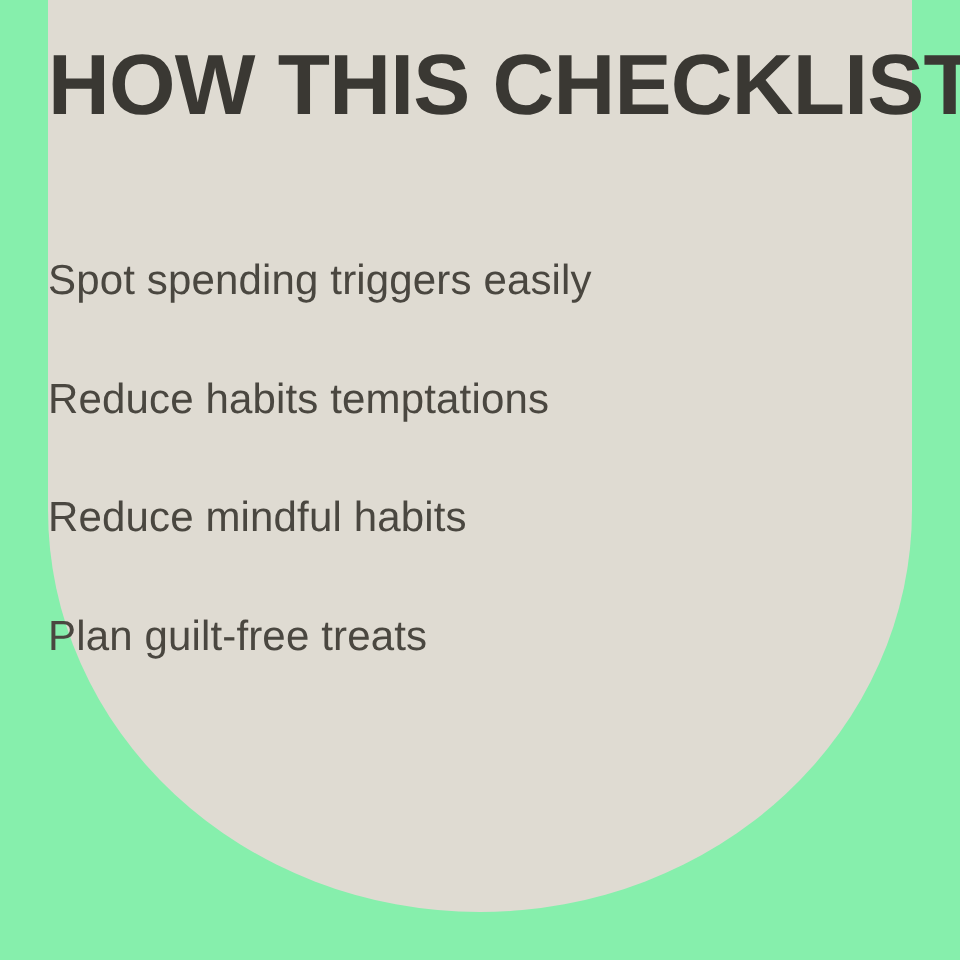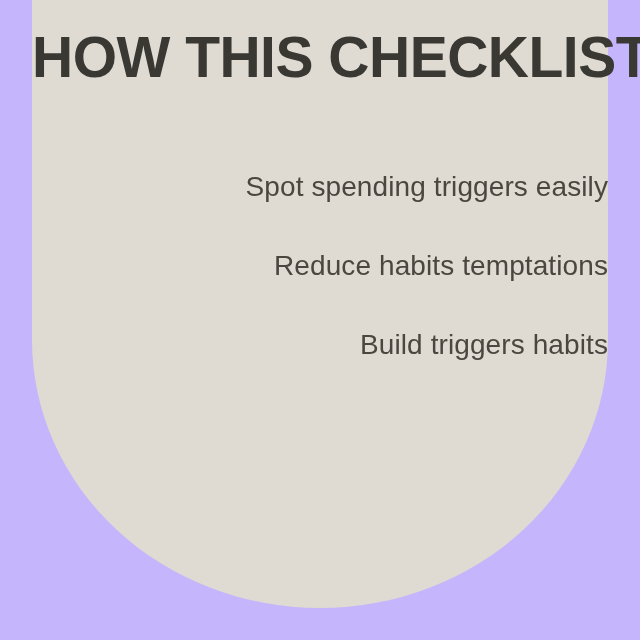--- a/index.html
+++ b/index.html
@@ -11,21 +11,21 @@
     height: 640px;
     background: #353532;
     font-family: "Liberation Sans", sans-serif;
     overflow: hidden;
   }
 
   #poster {
     position: relative;
     width: 640px;
     height: 640px;
-    background: #c4b5fd;
+    background: #86efac;
   }
 
   
   #card {
     position: absolute;
     left: 32px;
     top: -60px;          
     width: 576px;
     height: 668px;       
     background: #dfdbd2;
@@ -70,21 +70,21 @@
     width: 576px;
     margin: 0;
     padding: 0;
     list-style: none;
   }
 
   .benefit-item {
     height: 79px;
     line-height: 38px;
     padding-top: 0px;
-    text-align: right;
+    text-align: left;
     color: #4a4740;
     font-size: 28px;
     font-weight: 400;
     letter-spacing: 0.1px;
     white-space: nowrap;
   }
 </style>
 </head>
 <body>
 
@@ -94,17 +94,18 @@
 
   <div id="card-content">
 
     <h1 id="heading">
       <span class="hline">HOW THIS CHECKLIST</span>
     </h1>
 
     <ul id="benefit-list">
       <li class="benefit-item">Spot spending triggers easily</li>
       <li class="benefit-item">Reduce habits temptations</li>
-      <li class="benefit-item">Build triggers habits</li>
+      <li class="benefit-item">Reduce mindful habits</li>
+      <li class="benefit-item">Plan guilt-free treats</li>
     </ul>
 
   </div>
 </div>
 
 </body></html>

